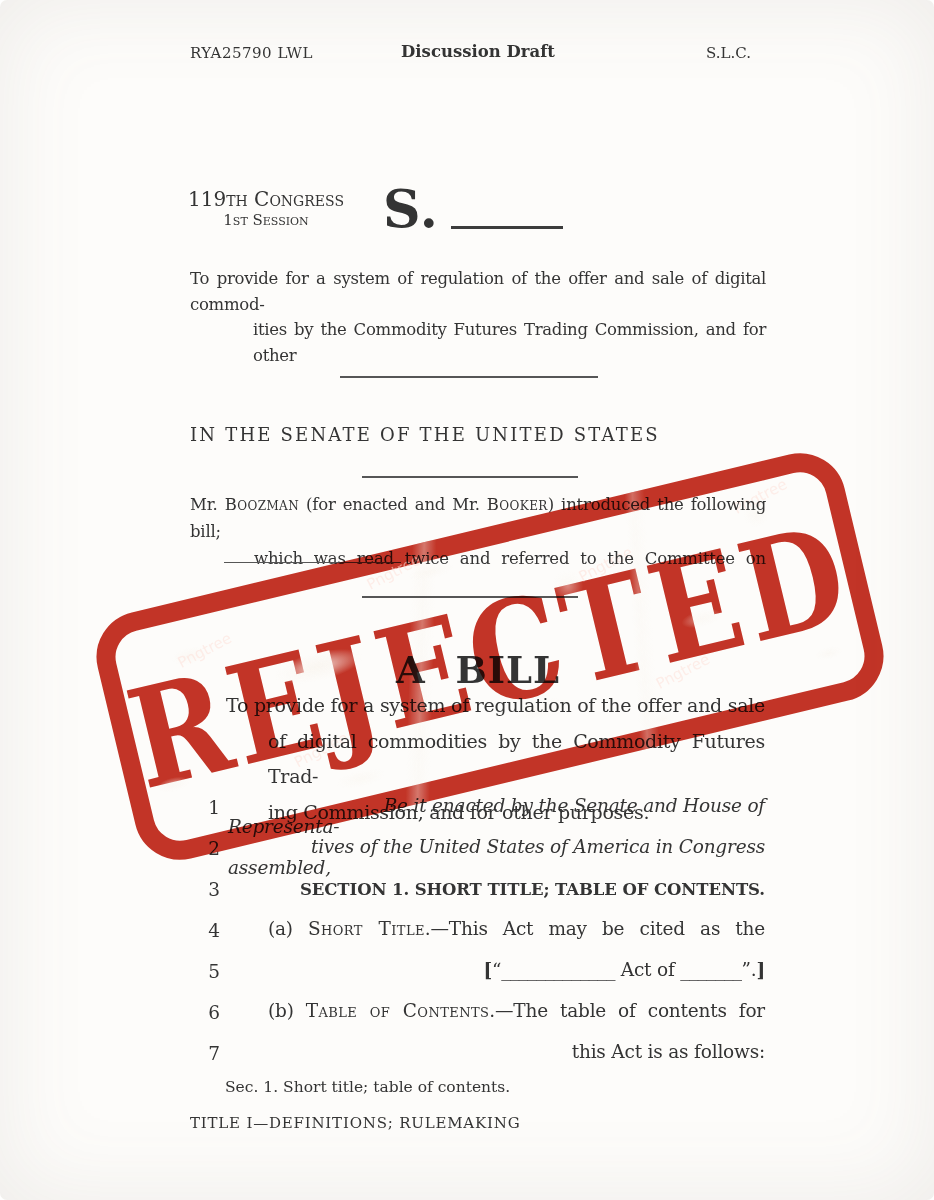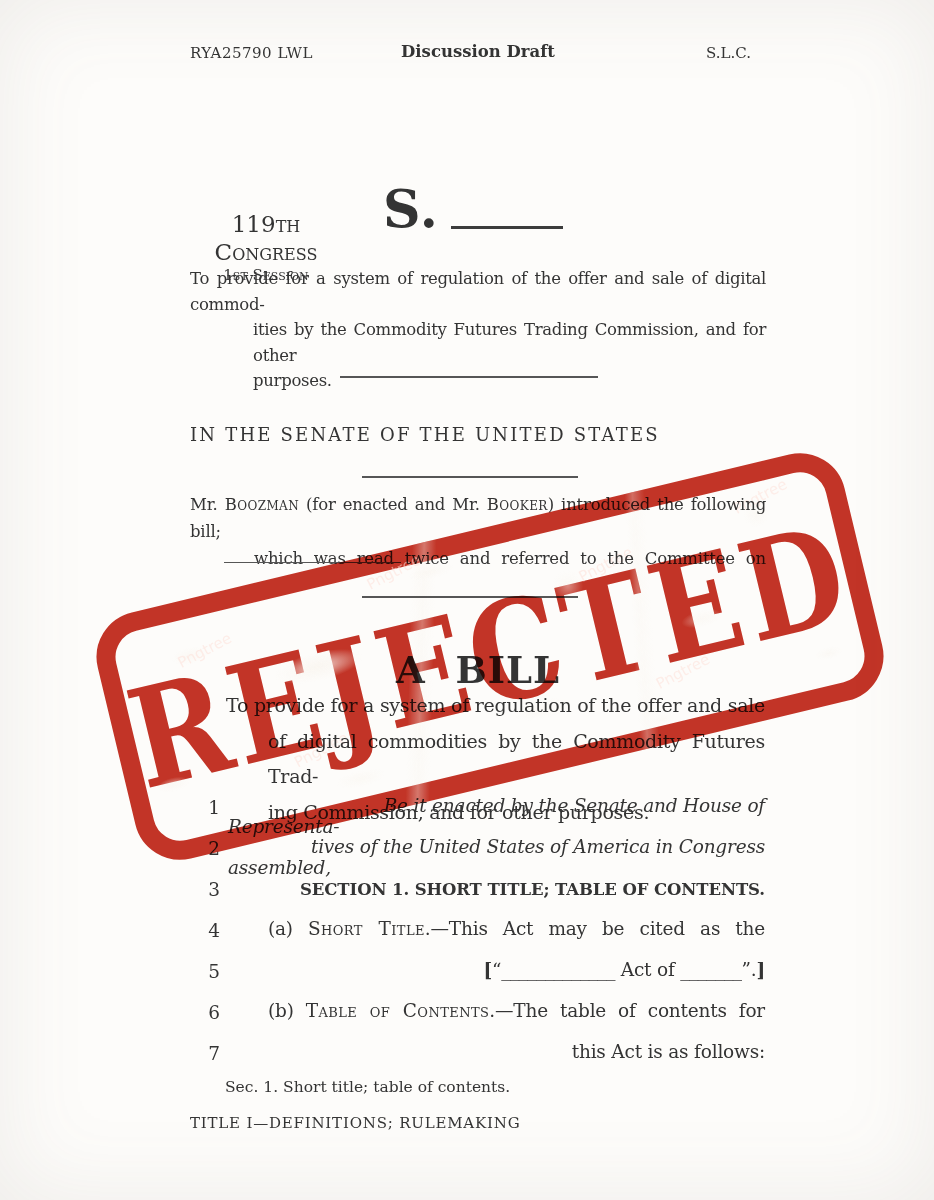--- a/index.html
+++ b/index.html
@@ -1,38 +1,39 @@
 <!DOCTYPE html>
 <html><head>
 <meta charset="utf-8">
 <style>
   html,body { margin:0; padding:0; background:#ffffff; }
   .page {
     position:relative; width:934px; height:1200px; margin:0 auto;
     background:#fdfcfa; overflow:hidden;
     font-family:"DejaVu Serif", "Liberation Serif", serif;
     color:#343434;
+    border-radius:7px;
   }
   .page::before {
     content:""; position:absolute; inset:0; z-index:40; pointer-events:none;
     box-shadow: inset 0 0 90px rgba(110,100,90,0.10);
   }
   .sc { font-variant:small-caps; }
   .j { text-align:justify; text-align-last:justify; }
   .rule { position:absolute; border-top:2px solid #565656; height:0; }
 
   
   .hdr-left  { position:absolute; left:190px; top:44px; font-size:15px; letter-spacing:0.5px; }
   .hdr-center{ position:absolute; left:190px; top:42px; width:576px; text-align:center;
                font-weight:bold; font-size:16.5px; }
   .hdr-right { position:absolute; left:706px; top:44px; width:60px; font-size:15px; }
 
   
   .congress { position:absolute; left:182px; top:187px; width:168px; text-align:center; line-height:1.2; }
-  .congress .c1 { font-size:23px;margin-top:24px; }
+  .congress .c1 { font-size:20px; }
   .congress .c2 { font-size:15px; }
   .billnum { position:absolute; left:383px; top:183px; display:flex; align-items:flex-end; }
   .billnum .pfx { font-size:52px; font-weight:bold; line-height:1; letter-spacing:1px; }
   .billnum .blank { display:inline-block; width:112px; border-bottom:3.5px solid #3c3c3c;
                     margin-left:12px; margin-bottom:6px; }
 
   
   .preamble { position:absolute; left:190px; top:266px; width:576px;
               font-size:16.5px; line-height:25.5px; letter-spacing:-0.3px; word-spacing:-0.5px; }
   .preamble .ind { margin-left:63px; }
@@ -127,21 +128,20 @@
   </div>
 
   <div class="billnum">
     <span class="pfx">S.</span>
     <span class="blank"></span>
   </div>
 
   <div class="preamble">
     <div class="j">To provide for a system of regulation of the offer and sale of digital commod-</div>
     <div class="j ind">ities by the Commodity Futures Trading Commission, and for other</div>
-    <div class="ind">purposes.</div>
   </div>
 
   <div class="rule rule1"></div>
 
   <div class="senate-heading">IN THE SENATE OF THE UNITED STATES</div>
 
   <div class="rule rule2"></div>
 
   <div class="intro">
     <div class="j"><span>Mr. </span><span class="scn">Boozman</span><span> (for enacted and Mr. </span><span class="scn">Booker</span><span>) introduced the following bill;</span></div>

